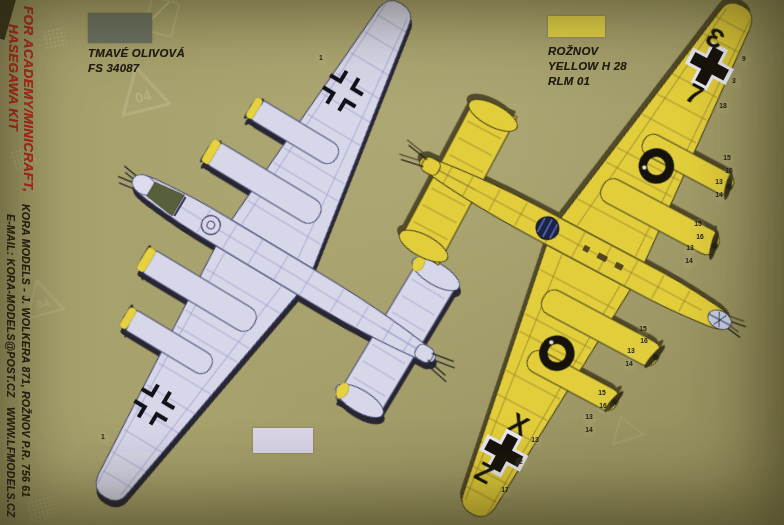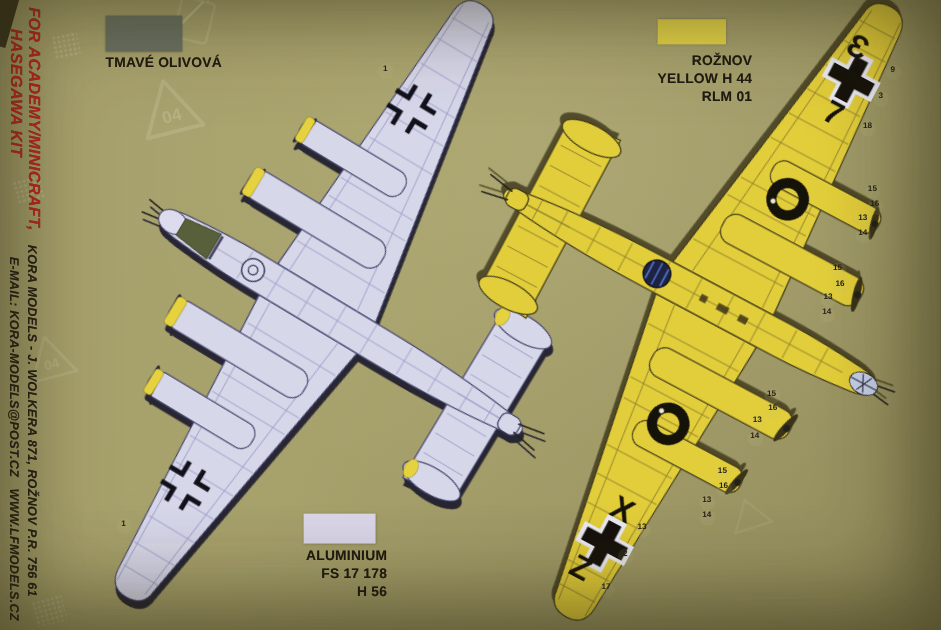--- a/index.html
+++ b/index.html
@@ -21,23 +21,23 @@
 
   
   .vtext{position:absolute;white-space:nowrap;transform:rotate(90deg);transform-origin:0 0;
          font-weight:bold;font-style:italic;letter-spacing:.25px;z-index:20;
          text-shadow:0 0 .5px rgba(40,30,15,.55);}
   .vred{color:#c3251d;font-size:13.5px;}
   .vblack{color:#241f16;font-size:10.5px;}
 
   
   .swatch{position:absolute;z-index:15;box-shadow:0 0 2px rgba(60,55,25,.4);}
-  .paint-label{position:absolute;z-index:15;color:#201b12;font-weight:bold;
+  .paint-label{position:absolute;z-index:15;color:#201b12;font-weight:bold;font-style:italic;
                font-size:11.5px;line-height:15px;letter-spacing:.2px;white-space:nowrap;
-               text-shadow:0 0 .5px rgba(45,38,18,.5);text-align:right;}
+               text-shadow:0 0 .5px rgba(45,38,18,.5);}
 
   
   svg.planes{position:absolute;left:0;top:0;z-index:10;}
   .plane-white{--skin:#d7d7ea;--edge:#45456e;--panel:#9c9cc8;--blade:#2b2b40;
                filter:drop-shadow(-5px 4px 0 rgba(16,16,40,.85));}
   .plane-yellow{--skin:#e2cd3a;--edge:#3f3a1c;--panel:#8c7e2e;--blade:#3a3318;
                filter:drop-shadow(-4px 4px 0 rgba(48,42,16,.72));}
   .skin{fill:var(--skin);stroke:var(--edge);stroke-width:1;}
   .panel{stroke:var(--panel);stroke-width:.7;fill:none;}
   .gun{stroke:#23211a;stroke-width:1.3;fill:none;stroke-linecap:round;}
@@ -87,35 +87,31 @@
   <div class="corner-tl"></div>
 
   <div class="vtext vred" style="left:36px;top:6px;">FOR ACADEMY/MINICRAFT,</div>
   <div class="vtext vred" style="left:21px;top:24px;">HASEGAWA KIT</div>
   <div class="vtext vblack" style="left:32px;top:204px;">KORA MODELS - J. WOLKERA 871, ROŽNOV P.R. 756 61</div>
   <div class="vtext vblack" style="left:17px;top:214px;">E-MAIL: KORA-MODELS@POST.CZ&nbsp;&nbsp;&nbsp;WWW.LFMODELS.CZ</div>
 
   <div class="swatch" style="left: 88px; top: 13px; width: 64px; height: 30px; background-color: rgb(108, 114, 99);"></div>
   <div class="paint-label" style="left:88px;top:46px;">
     <div>TMAVÉ OLIVOVÁ</div>
+    <div>FS 34087</div>
   </div>
 
   <div class="swatch" style="left: 548px; top: 16px; width: 57px; height: 21px; background-color: rgb(228, 212, 73);"></div>
   <div class="paint-label" style="left:548px;top:44px;">
     <div>ROŽNOV</div>
-    <div>YELLOW H 44</div>
+    <div>YELLOW H 28</div>
     <div>RLM 01</div>
   </div>
 
   <div class="swatch" style="left: 253px; top: 428px; width: 60px; height: 25px; background-color: rgb(218, 214, 232);"></div>
-  <div class="paint-label" style="left:255px;top:457px;">
-    <div>ALUMINIUM</div>
-    <div>FS 17 178</div>
-    <div>H 56</div>
-  </div>
 
   <svg class="planes" width="784" height="525" viewBox="0 0 784 525">
     <defs>
       <g id="halfpanels">
         <path class="panel" d="M15,-36 L280,-26 M15,30 L278,0"></path>
         <path class="panel" d="M40,-43 L40,42 M86,-40 L86,34 M104,-39 L104,31 M145,-36 L145,25 M170,-35 L170,21 M195,-33 L195,17 M220,-31 L220,13 M245,-30 L245,9 M266,-28 L266,5"></path>
       </g>
       <g id="airframe">
 
         <path class="skin" d="M15,-47 L272,-30 Q288,-28 288,-13 Q288,4 272,5 L15,48 Z"></path>

